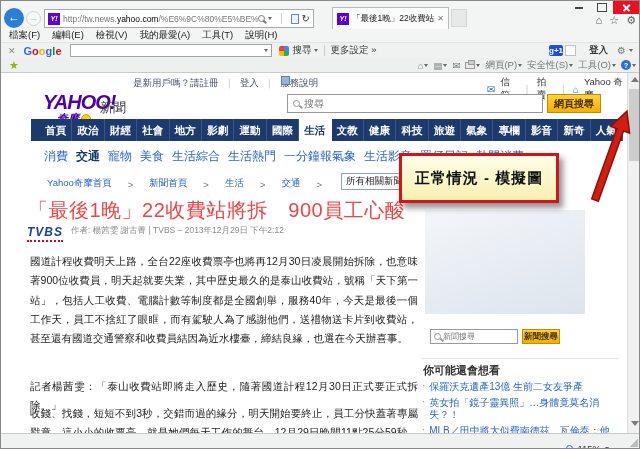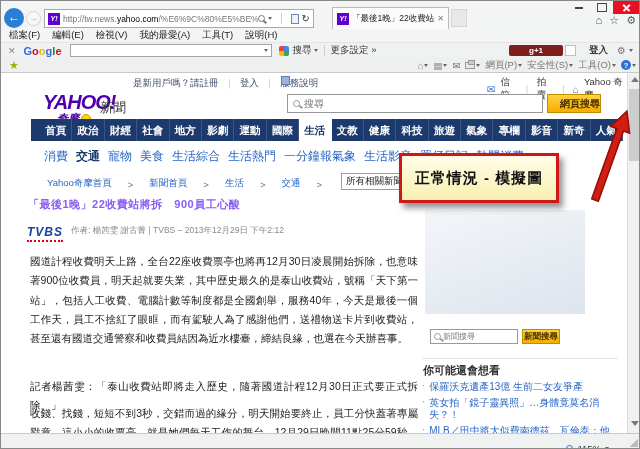--- a/index.html
+++ b/index.html
@@ -31,21 +31,21 @@
 .menubar { position:absolute; left:0; top:28px; width:640px; height:13px; display:flex; align-items:center; gap:12px; padding-left:8px; font-size:9.5px; color:#222; }
 .gtoolbar { position:absolute; left:0; top:41px; width:640px; height:16px; background:#f0f1f1; border-top:1px solid #e3e3e3; display:flex; align-items:center; font-size:9.5px; color:#333; }
 .gt-close { margin-left:7px; color:#888; font-size:9px; }
 .gt-logo { margin-left:8px; font-weight:bold; font-size:11px; letter-spacing:0; }
 .gt-inputwrap { margin-left:8px; width:202px; height:13px; background:#fff; border:1px solid #a5a5a5; display:flex; align-items:center; justify-content:flex-end; padding-right:3px; }
 .gt-inputwrap input { border:none; outline:none; flex:1; height:11px; font-size:9px; }
 .gt-gicon { width:10px; height:10px; min-width:10px; border-radius:2px; margin-left:7px; background:conic-gradient(#4285f4 0 25%,#34a853 0 50%,#fbbc05 0 75%,#ea4335 0 100%); }
 .gt-search { margin:0 2px 0 4px; }
 .vsep { width:1px; height:11px; background:#ccc; display:inline-block; margin:0 6px; }
 .gt-spacer { flex:1; }
-.gt-plus { background:#7f1d1d; color:#fff; font-weight:bold; font-size:8px; padding:1px 20px; border-radius:2px; }
+.gt-plus { background:#1d4ed8; color:#fff; font-weight:bold; font-size:8px; padding:1px 0; border-radius:2px; }
 .gt-count { width:11px; height:11px; background:#fff; border:1px solid #c0c0c0; margin-left:2px; }
 .gt-signin { margin-left:13px; font-weight:bold; }
 .gt-wrench { margin:0 3px 0 9px; color:#777; font-size:10px; }
 .gt-end { margin-right:8px; }
 .cmdbar { position:absolute; left:0; top:57px; width:640px; height:15px; background:#eef0f0; border-bottom:1px solid #c9c9c9; display:flex; align-items:center; font-size:9px; color:#333; }
 .fav-star { margin-left:8px; color:#93b709; font-size:11px; }
 .cmd-right { margin-left:auto; margin-right:5px; display:flex; align-items:center; gap:5px; }
 .cmd-ico { color:#777; font-size:9.5px; display:inline-flex; align-items:center; gap:1px; }
 .icon-printer { width:10px; height:7px; border:1px solid #999; background:#e8e8e8; display:inline-block; position:relative; }
 .icon-printer::before { content:""; position:absolute; left:2px; top:-3px; width:5px; height:3px; background:#ccc; border:1px solid #999; }
@@ -66,31 +66,31 @@
 .sethome-icon { width:9px; height:9px; background:#9db3d8; border:1px solid #5f7db0; }
 .toplinks-right { position:absolute; left:486px; top:3px; display:flex; align-items:center; gap:5px; font-size:9.5px; color:#333; }
 .blue-ico { color:#2a6fd6; font-size:10px; }
 .ylogo { position:absolute; left:42px; top:18px; font-size:20px; font-weight:bold; font-style:italic; color:#4d00a9; letter-spacing:-1px; }
 .ylogo-sub { position:absolute; left:56px; top:38px; font-size:11px; font-weight:bold; font-style:italic; color:#4d00a9; display:flex; align-items:center; gap:2px; }
 .mascot { width:10px; height:10px; border-radius:50%; background:#ffd400; border:1px solid #cf9f00; display:inline-block; }
 .ysection { position:absolute; left:99px; top:26px; font-size:13px; color:#333; }
 .ysearch { position:absolute; left:286px; top:21px; width:256px; height:19px; border:1px solid #979797; background:#fff; display:flex; align-items:center; gap:4px; padding:0 5px; }
 .ysearch input { border:none; outline:none; flex:1; font-size:10px; color:#333; }
 .ybtn { background:linear-gradient(#ffd23e,#f7ad00); border:1px solid #c08c00; font-weight:bold; color:#4a3300; text-align:center; }
-.ysearch-btn { position:absolute; left:546px; top:21px; width:54px; height:19px; font-size:10px; line-height:17px;text-align:right; }
+.ysearch-btn { position:absolute; left:546px; top:21px; width:54px; height:19px; font-size:10px; line-height:17px; }
 .navbar { position:absolute; left:30px; top:46px; width:592px; height:22px; background:#1c3a6e; display:flex; padding-left:9px; }
 .nav-item { flex:1; text-align:center; font-size:10.5px; font-weight:bold; color:#fff; line-height:22px; border-right:1px solid rgba(255,255,255,0.14); white-space:nowrap; }
 .nav-item.sel { background:#fff; color:#1c3a6e; }
 .subnav { position:absolute; left:43px; top:75px; display:flex; gap:8px; font-size:12px; color:#2a66c5; white-space:nowrap; }
 .subnav .sel { color:#153a6d; font-weight:bold; }
 .breadcrumb { position:absolute; left:46px; top:100px; display:flex; align-items:flex-end; gap:16px; font-size:9.5px; color:#2a66c5; }
 .bc-sep { color:#777; }
 .bc-select { width:186px; height:17px; border:1px solid #89a2bd; background:#fff; display:flex; align-items:center; font-size:9.5px; color:#222; padding-left:4px; margin-left:3px; }
 .sel-btn { margin-left:auto; width:15px; height:15px; background:linear-gradient(#f4f5f6,#dfe3e8); border-left:1px solid #aebdcd; display:flex; align-items:center; justify-content:center; }
-.a-title { position:absolute; left:27px; top:124px; font-size:11px; font-weight:bold; color:#8b5cf6; letter-spacing:0.5px; }
+.a-title { position:absolute; left:27px; top:124px; font-size:20px; font-weight:normal; color:#ef4444; letter-spacing:0.5px; }
 .a-byline { position:absolute; left:26px; top:152px; display:flex; align-items:flex-start; gap:8px; }
 .tvbs { font-size:12px; font-weight:bold; font-style:italic; color:#1742a0; letter-spacing:1px; border-bottom:2px dotted #d02; padding-bottom:1px; }
 .byline-text { font-size:8.5px; color:#8a8a8a; }
 .a-p { position:absolute; left:29px; width:388px; font-size:10.5px; line-height:19.3px; color:#222; text-align:justify; }
 .p1 { top:179px; } .p2 { top:304px; } .p3 { top:331px; }
 .adbox { position:absolute; left:424px; top:137px; width:160px; height:104px; background:linear-gradient(160deg,#f3f6f9 0%,#dde4ed 100%); }
 .sb-search { position:absolute; left:429px; top:256px; width:88px; height:15px; border:1px solid #999; background:#fff; display:flex; align-items:center; gap:2px; padding:0 3px; }
 .sb-search input { border:none; outline:none; flex:1; width:60px; font-size:8px; color:#333; }
 .sb-btn { position:absolute; left:521px; top:256px; width:38px; height:15px; font-size:8.5px; line-height:13px; }
 .sb-divider { position:absolute; left:421px; top:285px; width:196px; height:1px; background:#e3e3e3; }

